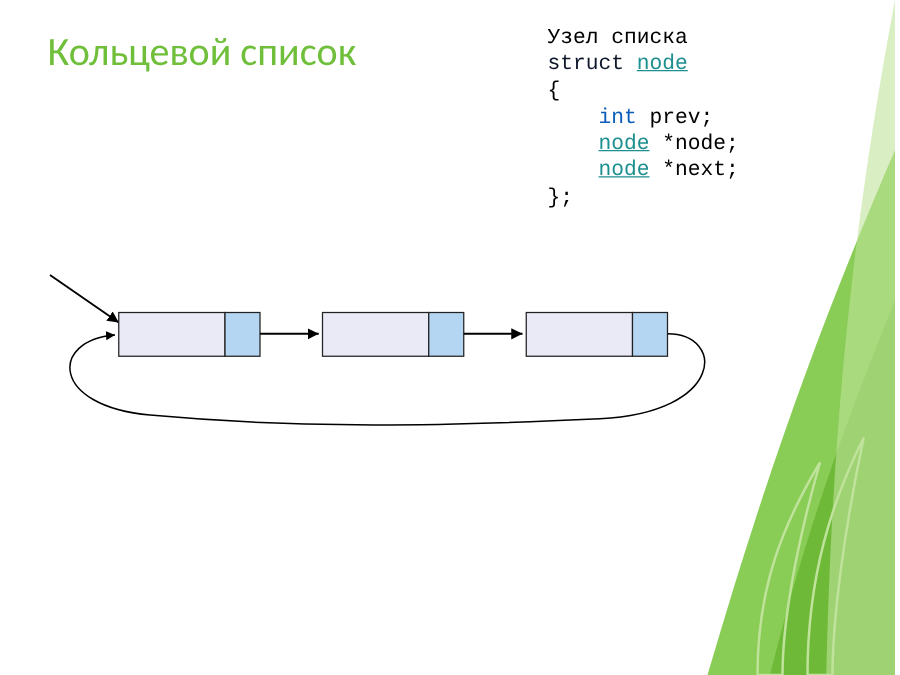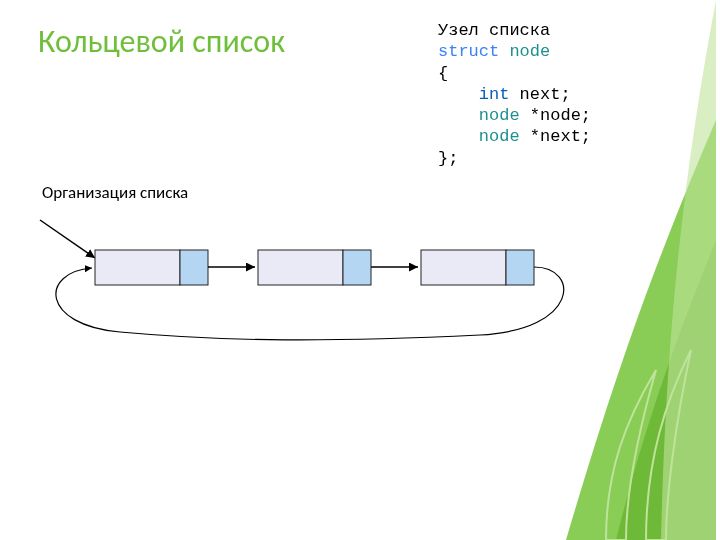--- a/index.html
+++ b/index.html
@@ -28,22 +28,22 @@
   .code-block {
     position: absolute;
     left: 438px;
     top: 20px;
     font-family: Consolas, "Courier New", monospace;
     font-size: 17px;
     line-height: 1.25;
     color: #000;
     white-space: pre;
   }
-  .code-block .kw-struct { color: #3b82f6; }
-  .code-block .kw-type   { color: #1e8f8f; }
+  .code-block .kw-struct { color: #0f172a; }
+  .code-block .kw-type   { color: #1e8f8f; text-decoration: underline; }
   .code-block .kw-int    { color: #0b5dbb; }
   .subheader {
     position: absolute;
     left: 42px;
     top: 182px;
     font-size: 17px;
     color: #000;
   }
   .diagram {
     position: absolute;
@@ -65,26 +65,25 @@
 </head>
 <body>
 
 <div class="slide">
 
   <div class="title">Кольцевой список</div>
 
   <div class="code-block"><span>Узел списка</span>
 <span class="kw-struct">struct</span> <span class="kw-type">node</span>
 <span>{</span>
-    <span class="kw-int">int</span><span> next;</span>
+    <span class="kw-int">int</span><span> prev;</span>
     <span class="kw-type">node</span><span> *node;</span>
     <span class="kw-type">node</span><span> *next;</span>
 <span>};</span></div>
 
-  <div class="subheader">Организация списка</div>
 
   <svg class="diagram" viewBox="0 0 600 200">
     <defs>
       <marker id="ah" markerWidth="8" markerHeight="8" refX="6" refY="3" orient="auto">
         <path d="M0,0 L6,3 L0,6 Z" fill="#000"></path>
       </marker>
     </defs>
 
     <line x1="40" y1="10" x2="95" y2="48" stroke="#000" stroke-width="1.5" marker-end="url(#ah)"></line>
 

